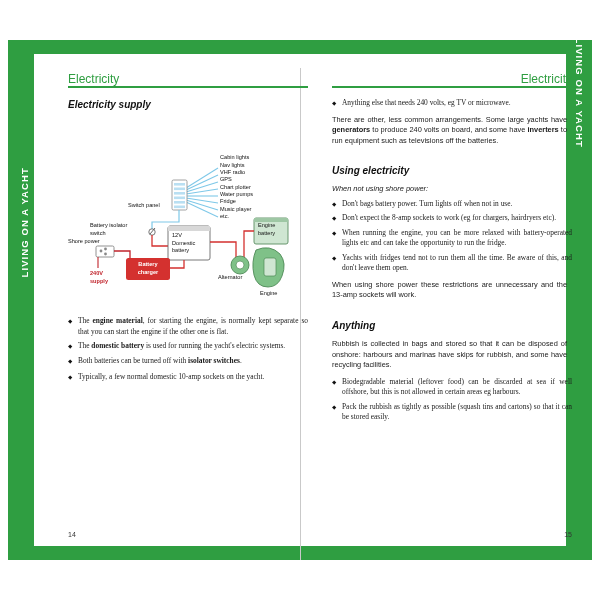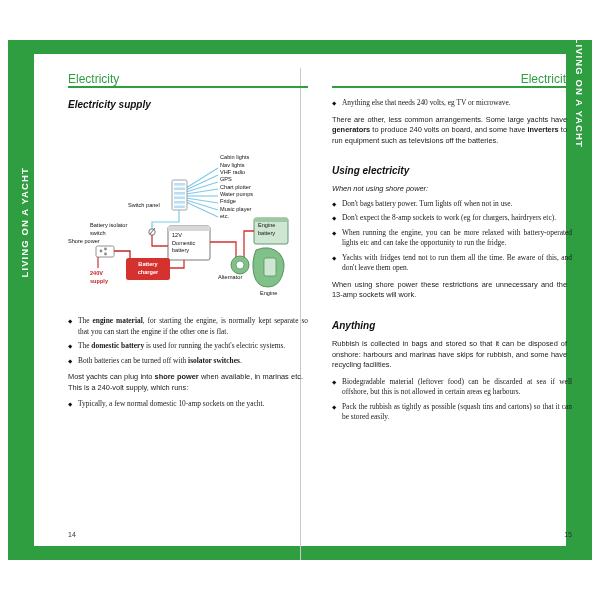--- a/index.html
+++ b/index.html
@@ -263,21 +263,20 @@
           <div class="dlabel" style="left:192px; top:172px;">Engine</div>
         </div>
 
 
         <ul class="d">
           <li>The <b>engine material</b>, for starting the engine, is normally kept separate so that you can start the engine if the other one is flat.</li>
           <li>The <b>domestic battery</b> is used for running the yacht's electric systems.</li>
           <li>Both batteries can be turned off with <b>isolator switches</b>.</li>
         </ul>
 
-        <p>Most yachts can plug into <b>shore power</b> when available, in marinas etc. This is a 240-volt supply, which runs:</p>
 
         <ul class="d">
           <li>Typically, a few normal domestic 10-amp sockets on the yacht.</li>
         </ul>
       </div>
 
       <div class="pagenum left">14</div>
 
       <div class="runhead right">Electricity</div>
       <div class="head-rule right"></div>

